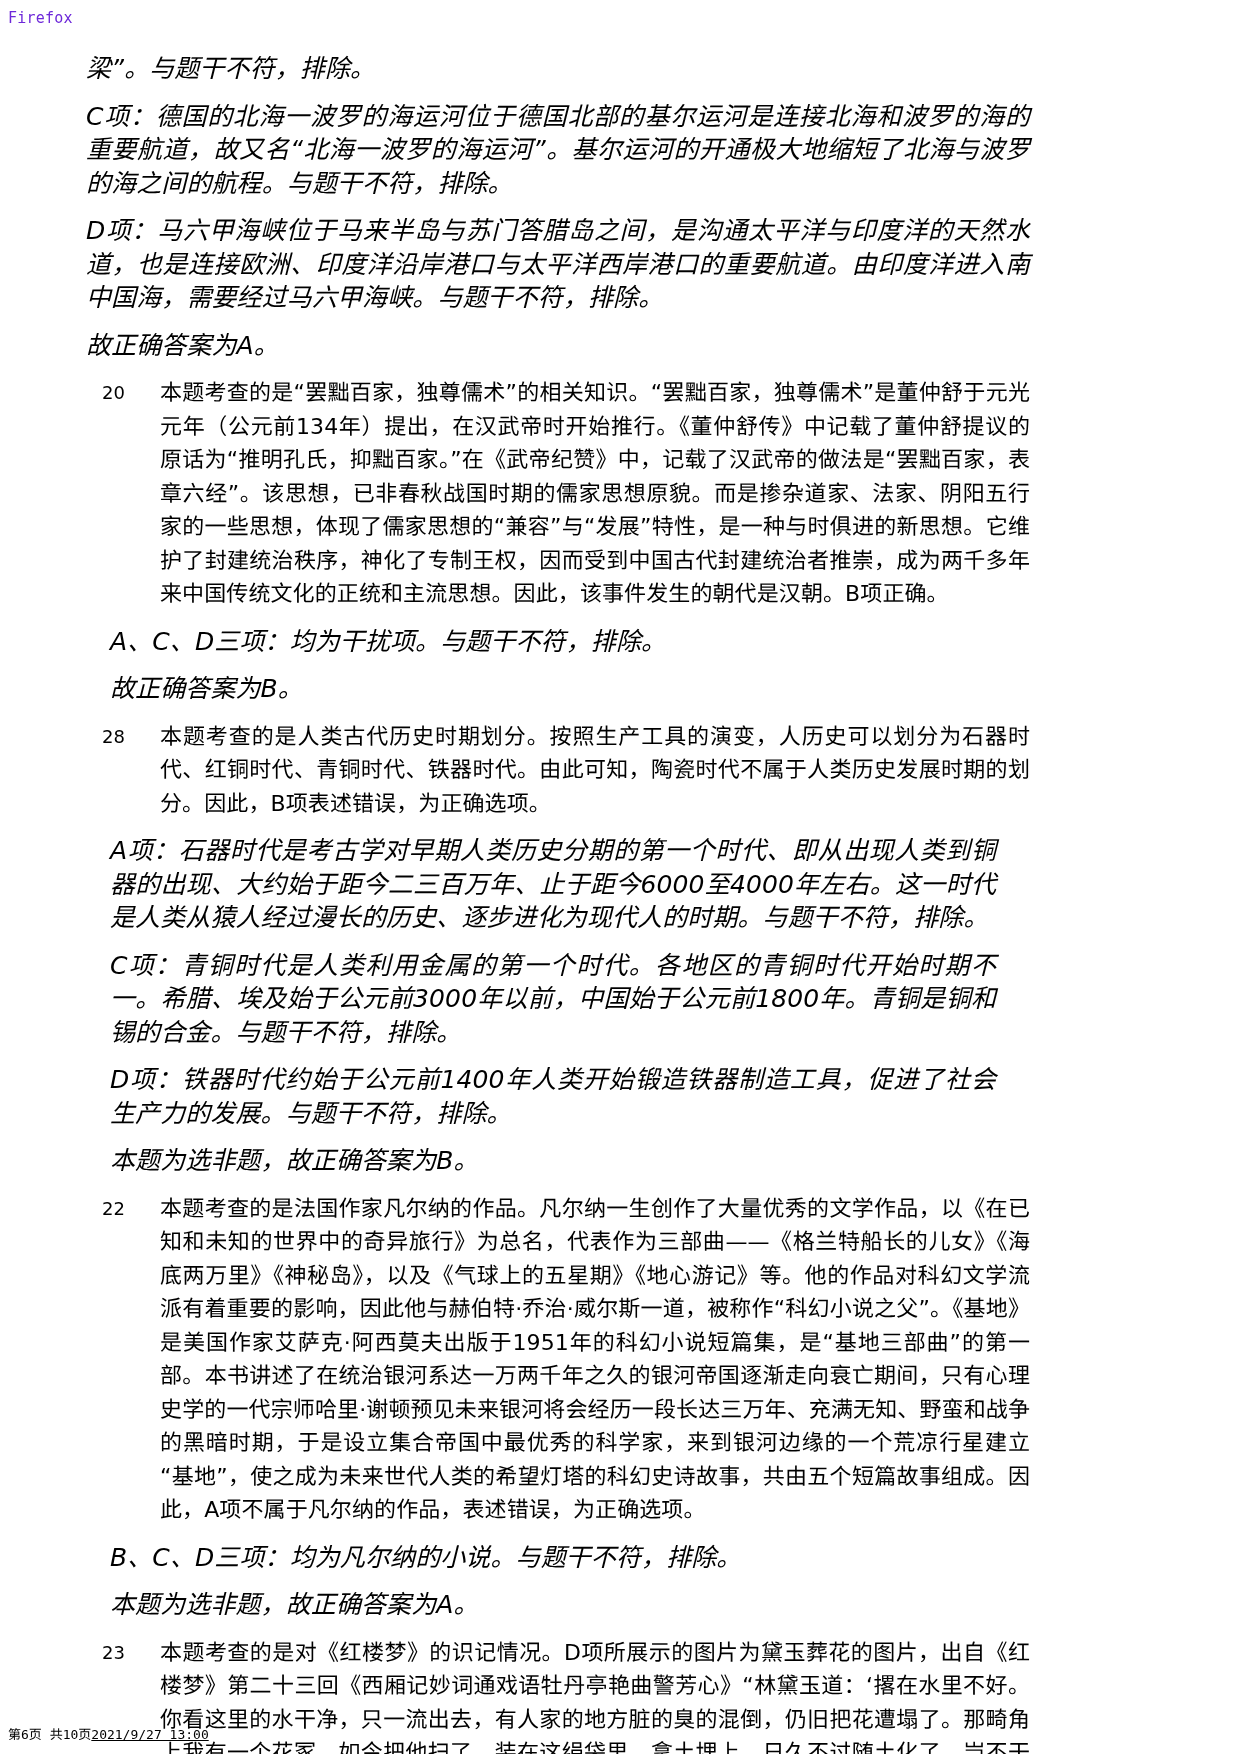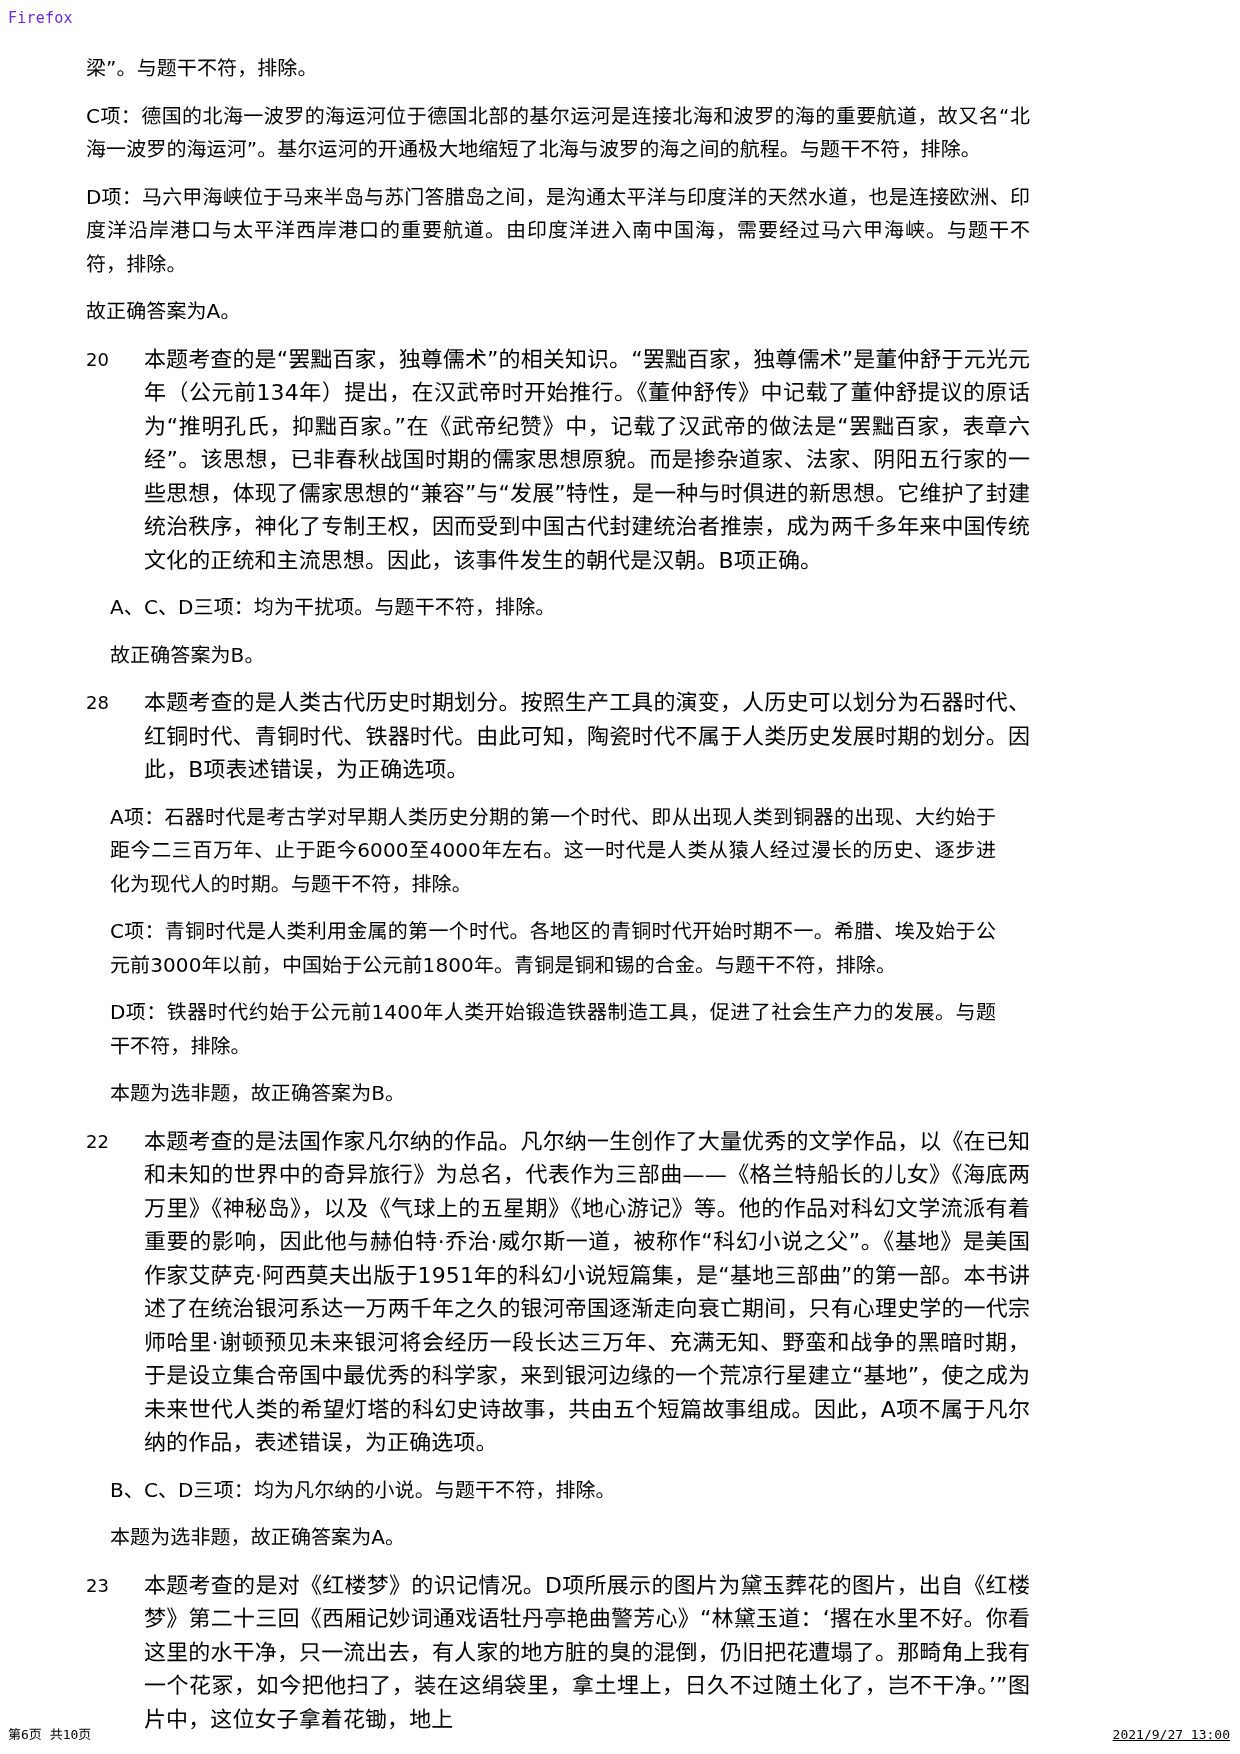--- a/index.html
+++ b/index.html
@@ -36,52 +36,53 @@
   .print-footer {
     position: absolute;
     bottom: 10px;
     left: 8px;
     right: 10px;
     height: 22px;
     font-family: "DejaVu Sans Mono", "Liberation Mono", monospace;
     font-size: 13px;
     line-height: 18px;
     display: flex;
-    justify-content: space-between;
+    justify-content: flex-start;
     align-items: flex-end;
   }
   .footer-right { text-align: right; text-decoration: underline; }
 
   
   .page-content {
     position: absolute;
     top: 52px;
     left: 86px;
     width: 944px;
   }
 
   .para {
-    font-size: 20px;
+    font-size: 25px;
     line-height: 33.5px;
     letter-spacing: 0.1px;
     text-align: justify;
     text-justify: inter-ideograph;
     margin: 0 0 14px 0;
+    font-style: italic;
   }
 
   
   .para.indent {
     margin-left: 24px;
     width: 886px;
   }
 
   
   .qrow {
     position: relative;
-    margin: 0 0 14px 0;
+    margin: 0 0 14px 16px;
     padding-left: 58px;
   }
   .qnum {
     position: absolute;
     left: 0;
     top: 0;
     width: 40px;
     font-size: 18px;
     line-height: 33.5px;
     font-family: "DejaVu Sans", "Liberation Sans", sans-serif;

